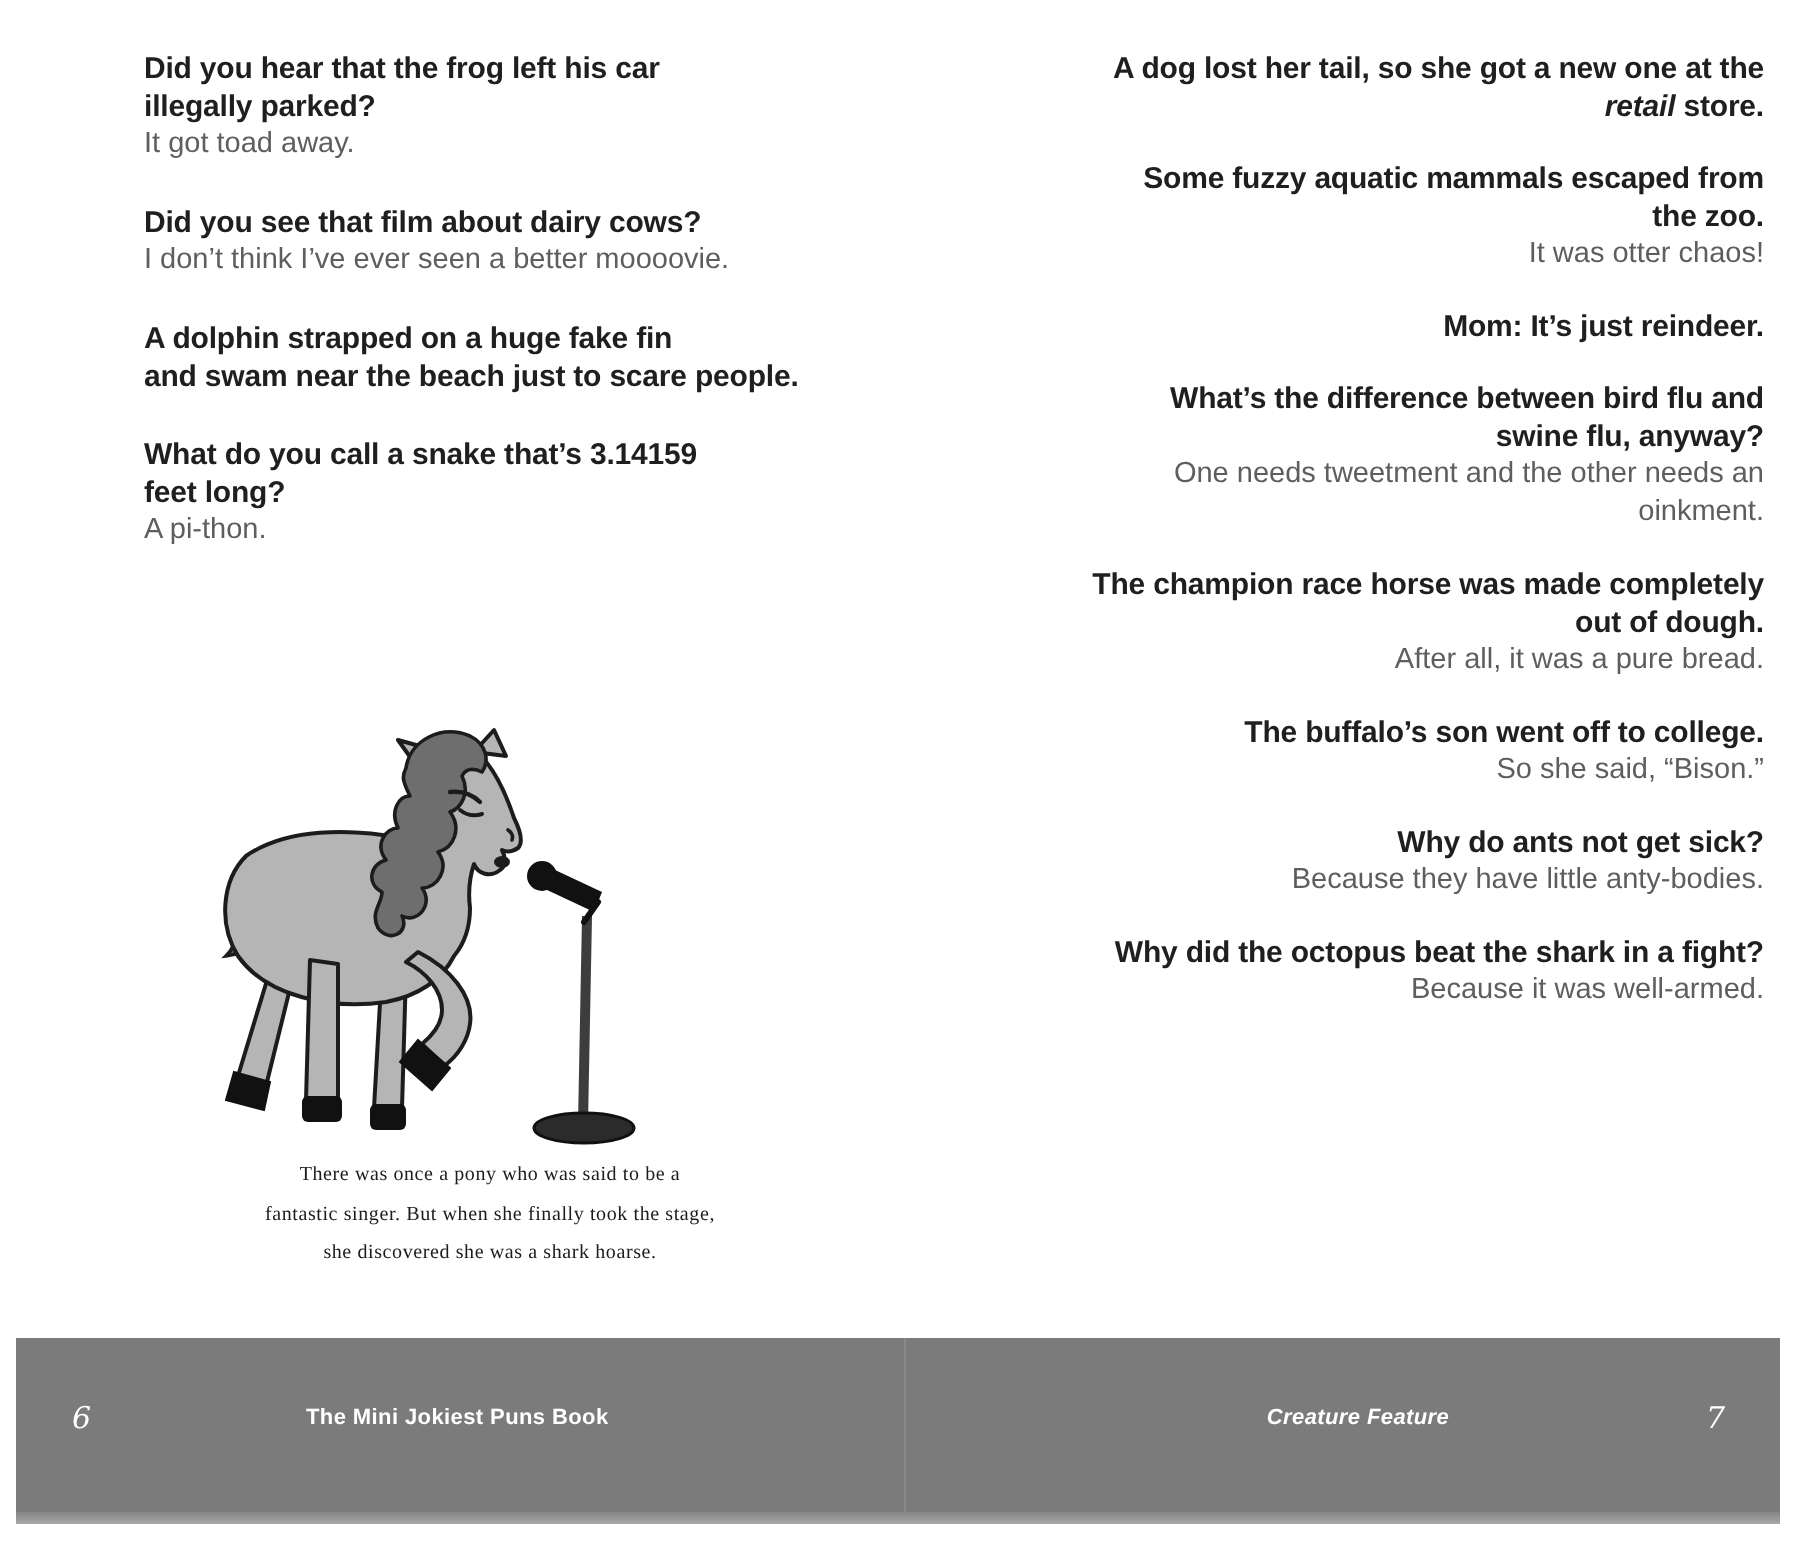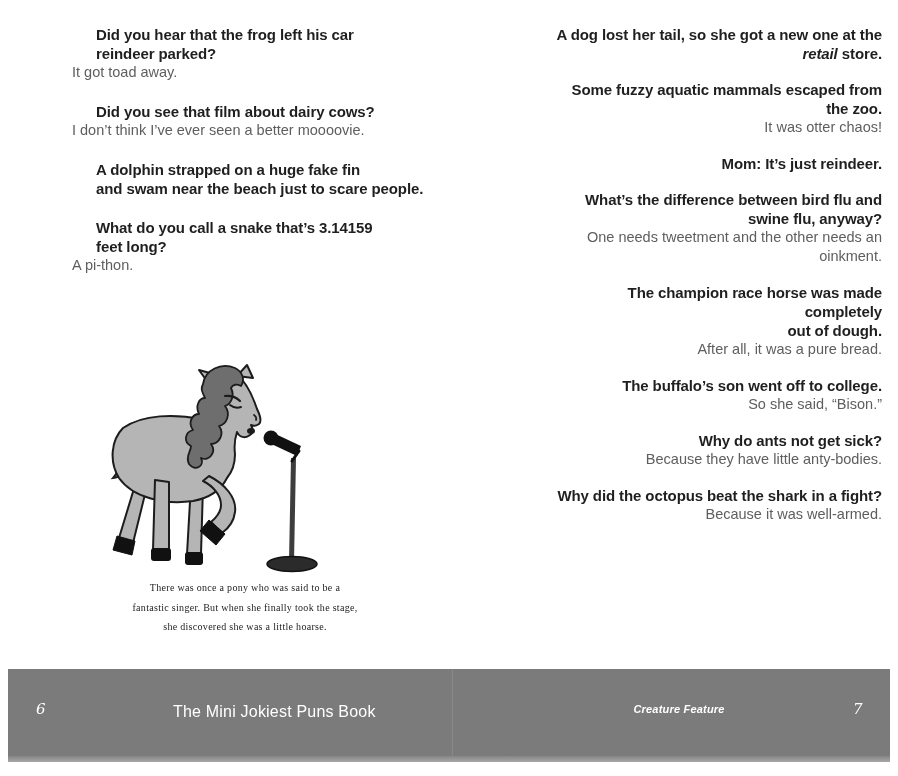--- a/index.html
+++ b/index.html
@@ -8,21 +8,20 @@
     font-family:"Liberation Sans", sans-serif;
   }
   .joke-col{position:absolute;top:25px;}
   #left-jokes{left:72px;width:400px;}
   #right-jokes{left:530px;width:352px;text-align:right;}
   .joke{margin-bottom:17px;}
   #left-jokes .joke{margin-bottom:20px;}
   .q-line{
     font-weight:bold;font-size:15px;line-height:19px;color:#1f1f1f;
     letter-spacing:-0.1px;
-    margin-left:24px;
   }
   .a-line{
     font-size:14.5px;line-height:19px;color:#5e5e5e;
   }
   .a-line.it{}
   .seg-italic{font-style:italic;}
   #illustration{position:absolute;left:105px;top:362px;width:320px;height:220px;}
   #caption{
     position:absolute;left:20px;top:578px;width:450px;text-align:center;
     font-family:cursive;font-size:10px;line-height:19.5px;color:#1c1c1c;
@@ -33,31 +32,31 @@
   }
   #footer::after{
     content:"";position:absolute;left:0;right:0;bottom:0;height:6px;
     background:linear-gradient(#858585,#a8a8a8);
   }
   #footer-divider{
     position:absolute;left:444px;top:0;bottom:0;width:1px;background:rgba(255,255,255,0.10);
   }
   .footer-text{position:absolute;color:#ffffff;white-space:nowrap;}
   #pg-left{left:28px;top:31px;font-family:"DejaVu Serif", serif;font-style:italic;font-size:15px;}
-  #book-title{left:145px;top:34px;font-weight:normal;font-size:16px;letter-spacing:0.2px;margin-left:20px;}
+  #book-title{left:145px;top:34px;font-weight:bold;font-size:11px;letter-spacing:0.2px;}
   #chapter-title{left:601px;top:34px;width:140px;text-align:center;font-weight:bold;font-style:italic;font-size:11px;letter-spacing:0.2px;}
   #pg-right{left:845px;top:31px;font-family:"DejaVu Serif", serif;font-style:italic;font-size:15px;}
 </style>
 </head>
 <body>
 
 <div id="left-jokes" class="joke-col">
     <div class="joke">
       <div class="q-line">Did you hear that the frog left his car</div>
-      <div class="q-line">reindeer parked?</div>
+      <div class="q-line">illegally parked?</div>
       <div class="a-line">It got toad away.</div>
     </div>
     <div class="joke">
       <div class="q-line">Did you see that film about dairy cows?</div>
       <div class="a-line">I don’t think I’ve ever seen a better moooovie.</div>
     </div>
     <div class="joke">
       <div class="q-line">A dolphin strapped on a huge fake fin</div>
       <div class="q-line">and swam near the beach just to scare people.</div>
     </div>
@@ -148,21 +147,21 @@
       <path d="M194,89 L187,99" stroke="#111" stroke-width="3" stroke-linecap="round"></path>
       <path d="M164,69 L196,84 L192,94 L160,79 Z" fill="#111"></path>
       <circle cx="166" cy="76" r="7.5" fill="#111"></circle>
     </g>
   </svg>
 </div>
 
 <div id="caption">
     <div>There was once a pony who was said to be a</div>
     <div>fantastic singer. But when she finally took the stage,</div>
-    <div>she discovered she was a little hoarse.</div>
+    <div>she discovered she was a shark hoarse.</div>
   </div>
 
 <div id="footer">
   <div id="footer-divider"></div>
   <span id="pg-left" class="footer-text">6</span>
   <span id="book-title" class="footer-text">The Mini Jokiest Puns Book</span>
   <span id="chapter-title" class="footer-text">Creature Feature</span>
   <span id="pg-right" class="footer-text">7</span>
 </div>
 

